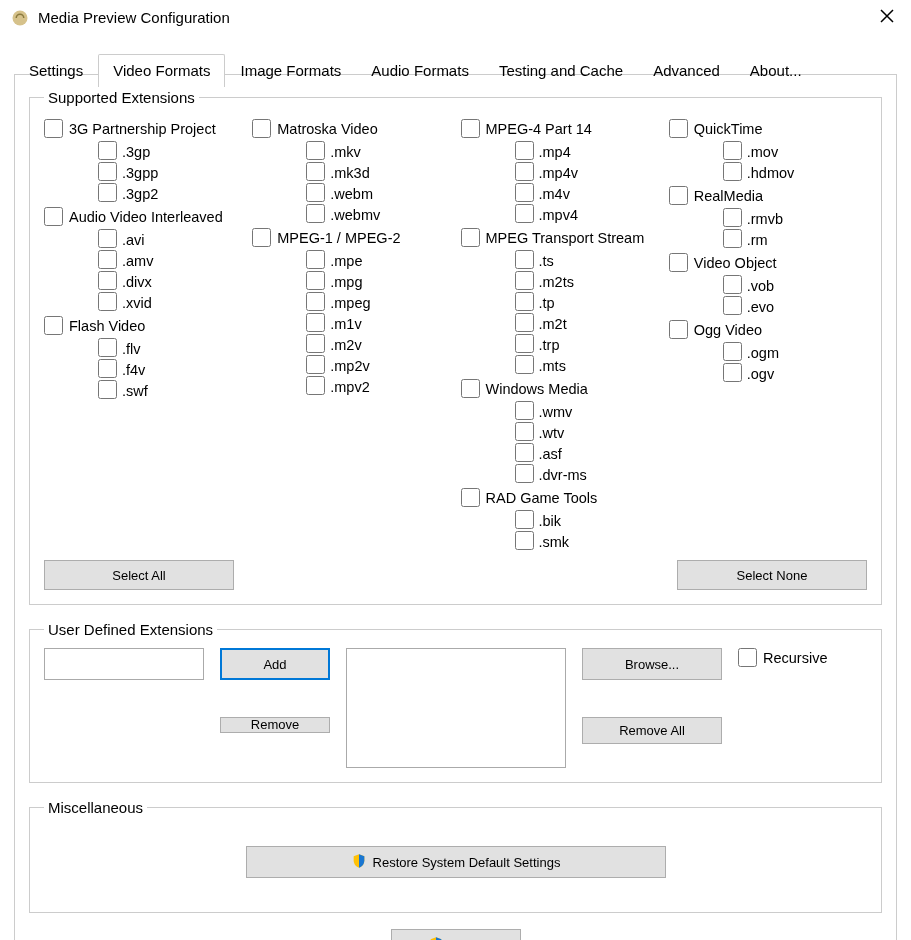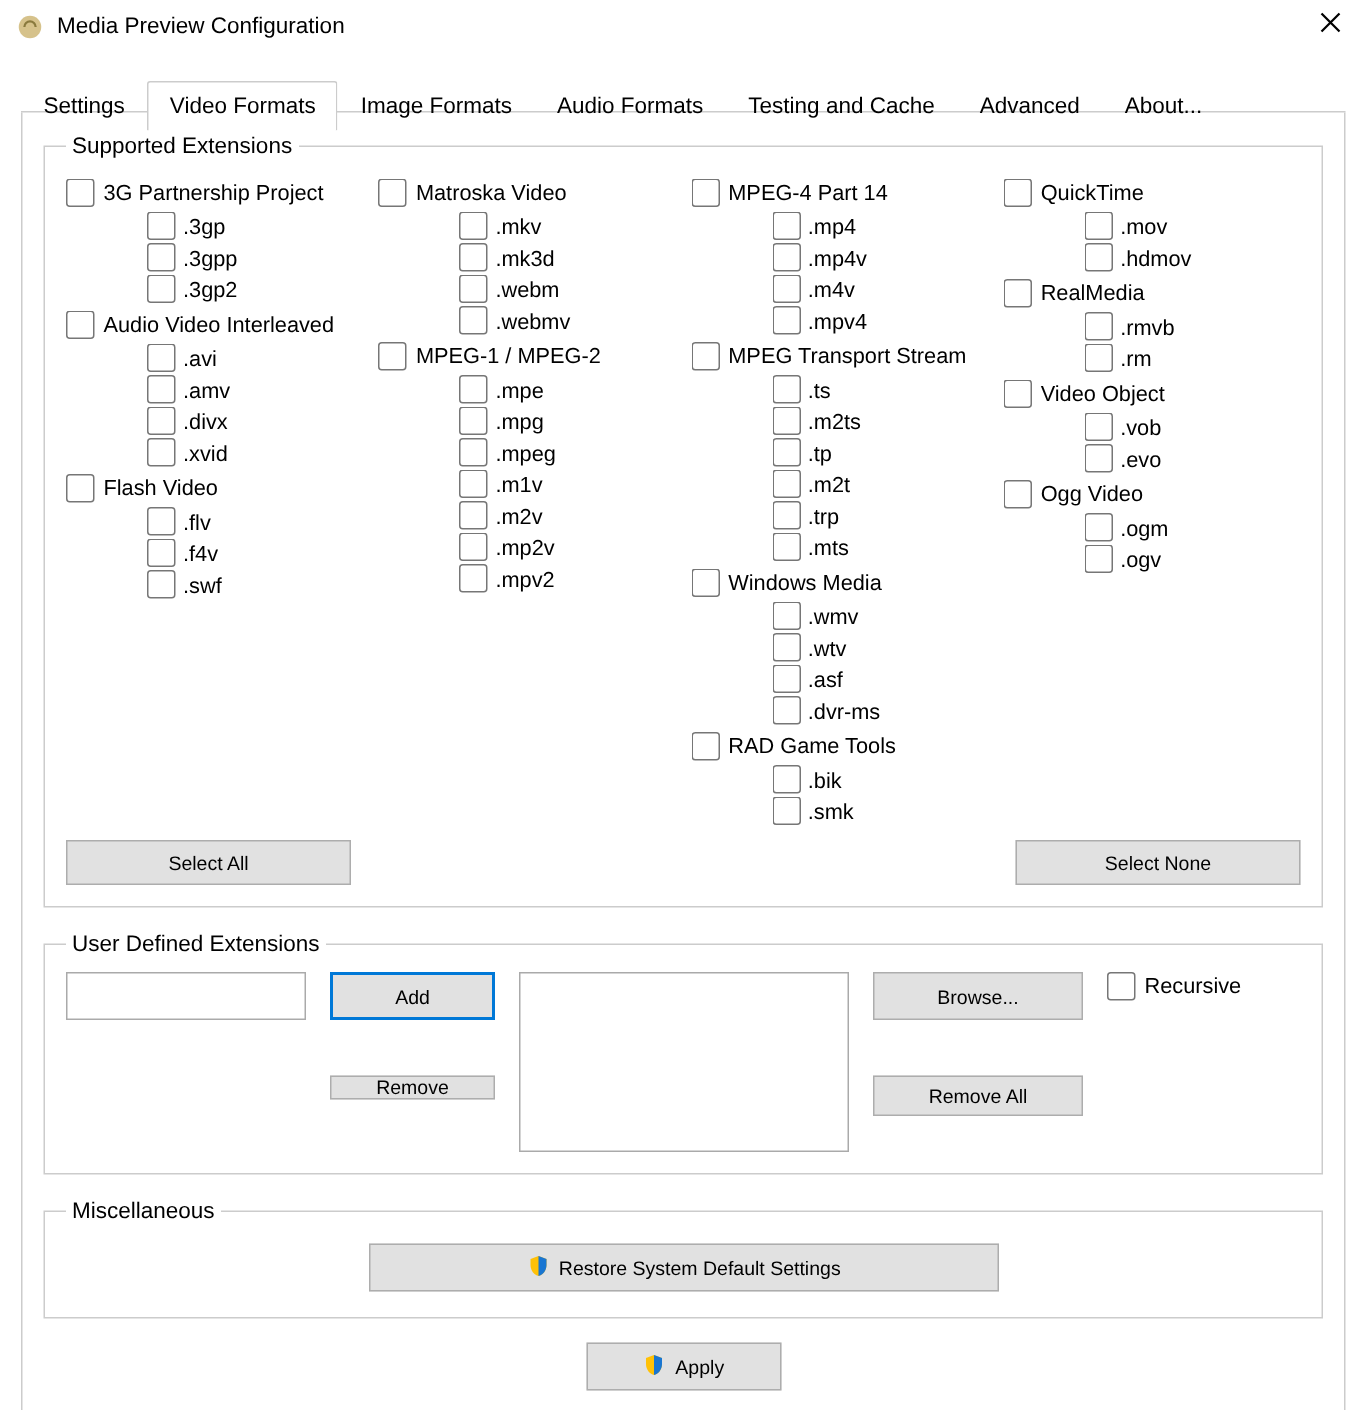--- a/index.html
+++ b/index.html
@@ -24,21 +24,21 @@
     .sub-row { display:flex; flex-wrap:wrap; align-items:center; }
     .sub-item { display:inline-flex; align-items:flex-end; min-width: 88px; margin-bottom:2px;padding-left:28px;}
     .sub-item input[type=checkbox] { margin-right:5px;}
     input[type=checkbox] { width:19px; height:19px; accent-color:#555; }
     .btn { background: #e1e1e1; border: 1px solid #adadad; padding: 4px 0; font-family:inherit; font-size:13px; cursor:default; display:inline-flex; align-items:center; justify-content:center;}
     .btn.primary { border: 2px solid #0078d7; background:#e1e1e1; }
     .btn-wide { width: 190px; height:30px;}
     .sel-buttons { display:flex; justify-content:space-between; margin-top:8px;}
     .text-input { border:1px solid #aaa; height:32px; padding:2px 6px; font-family:inherit; font-size:14.5px;}
     .listbox { border:1px solid #aaa; height: 120px; background:#fff;}
-    .misc-btn { width: 420px; height:32px; margin: 3px 0;}
+    .misc-btn { width: 420px; height:32px; margin: 20px 0;}
     .shield-icon { display:inline-block; margin-right:6px;}
     .miscenter { text-align:center;}
     .recursive-wrap {display:flex; align-items:center; gap:6px;}
   </style>
 </head>
 <body>
 
 <div class="titlebar">
   <span class="app-icon">
     <svg width="18" height="18" viewBox="0 0 24 24">

